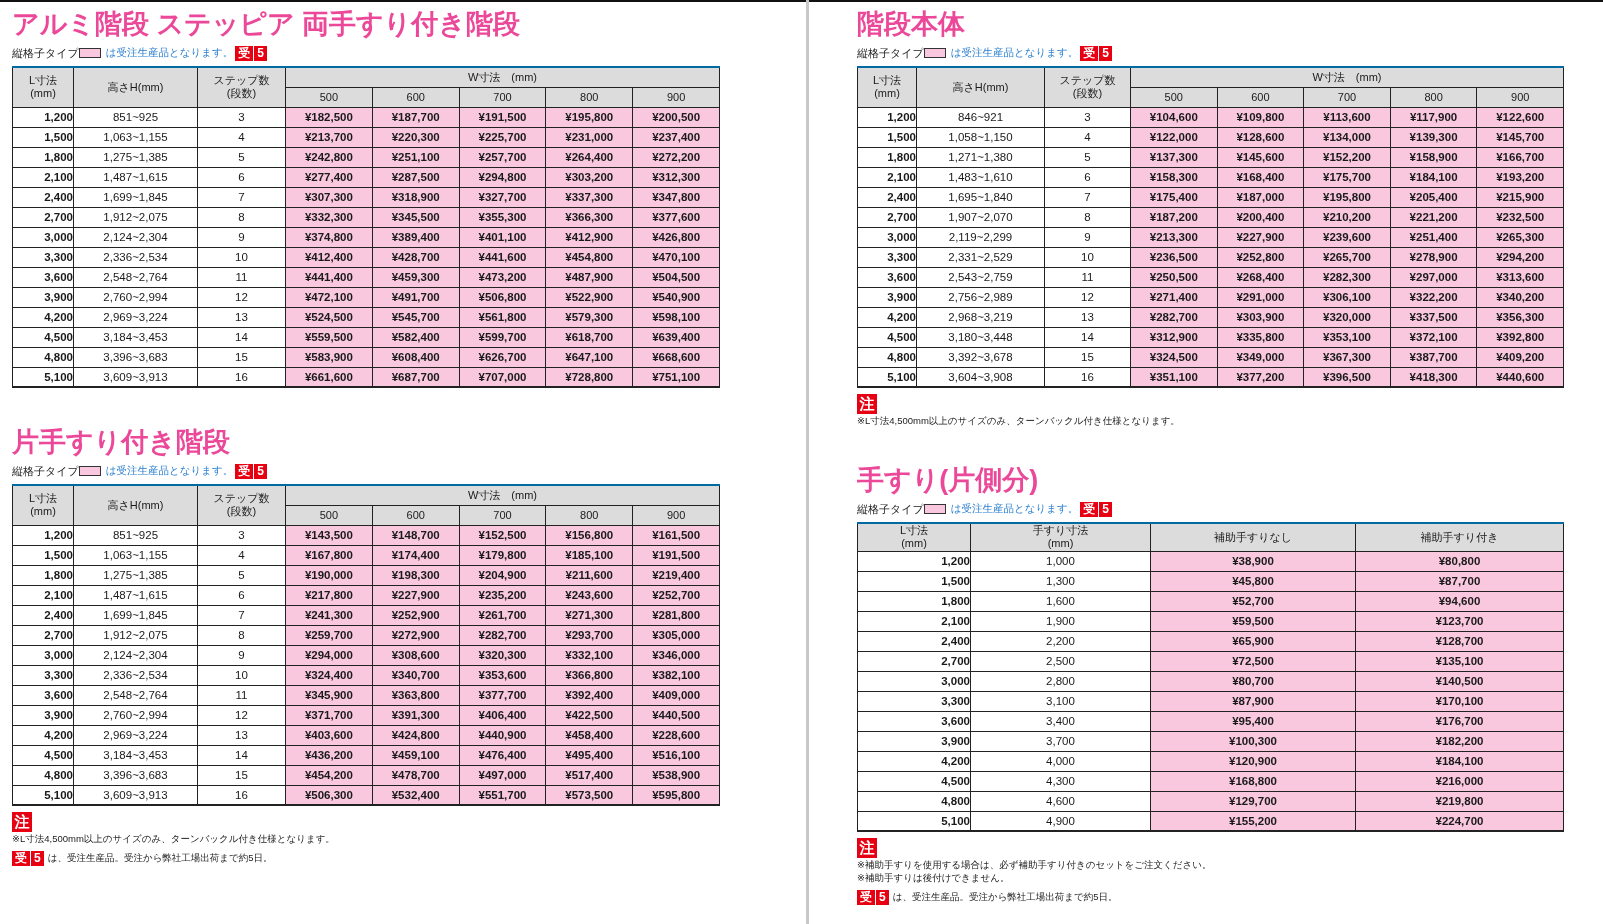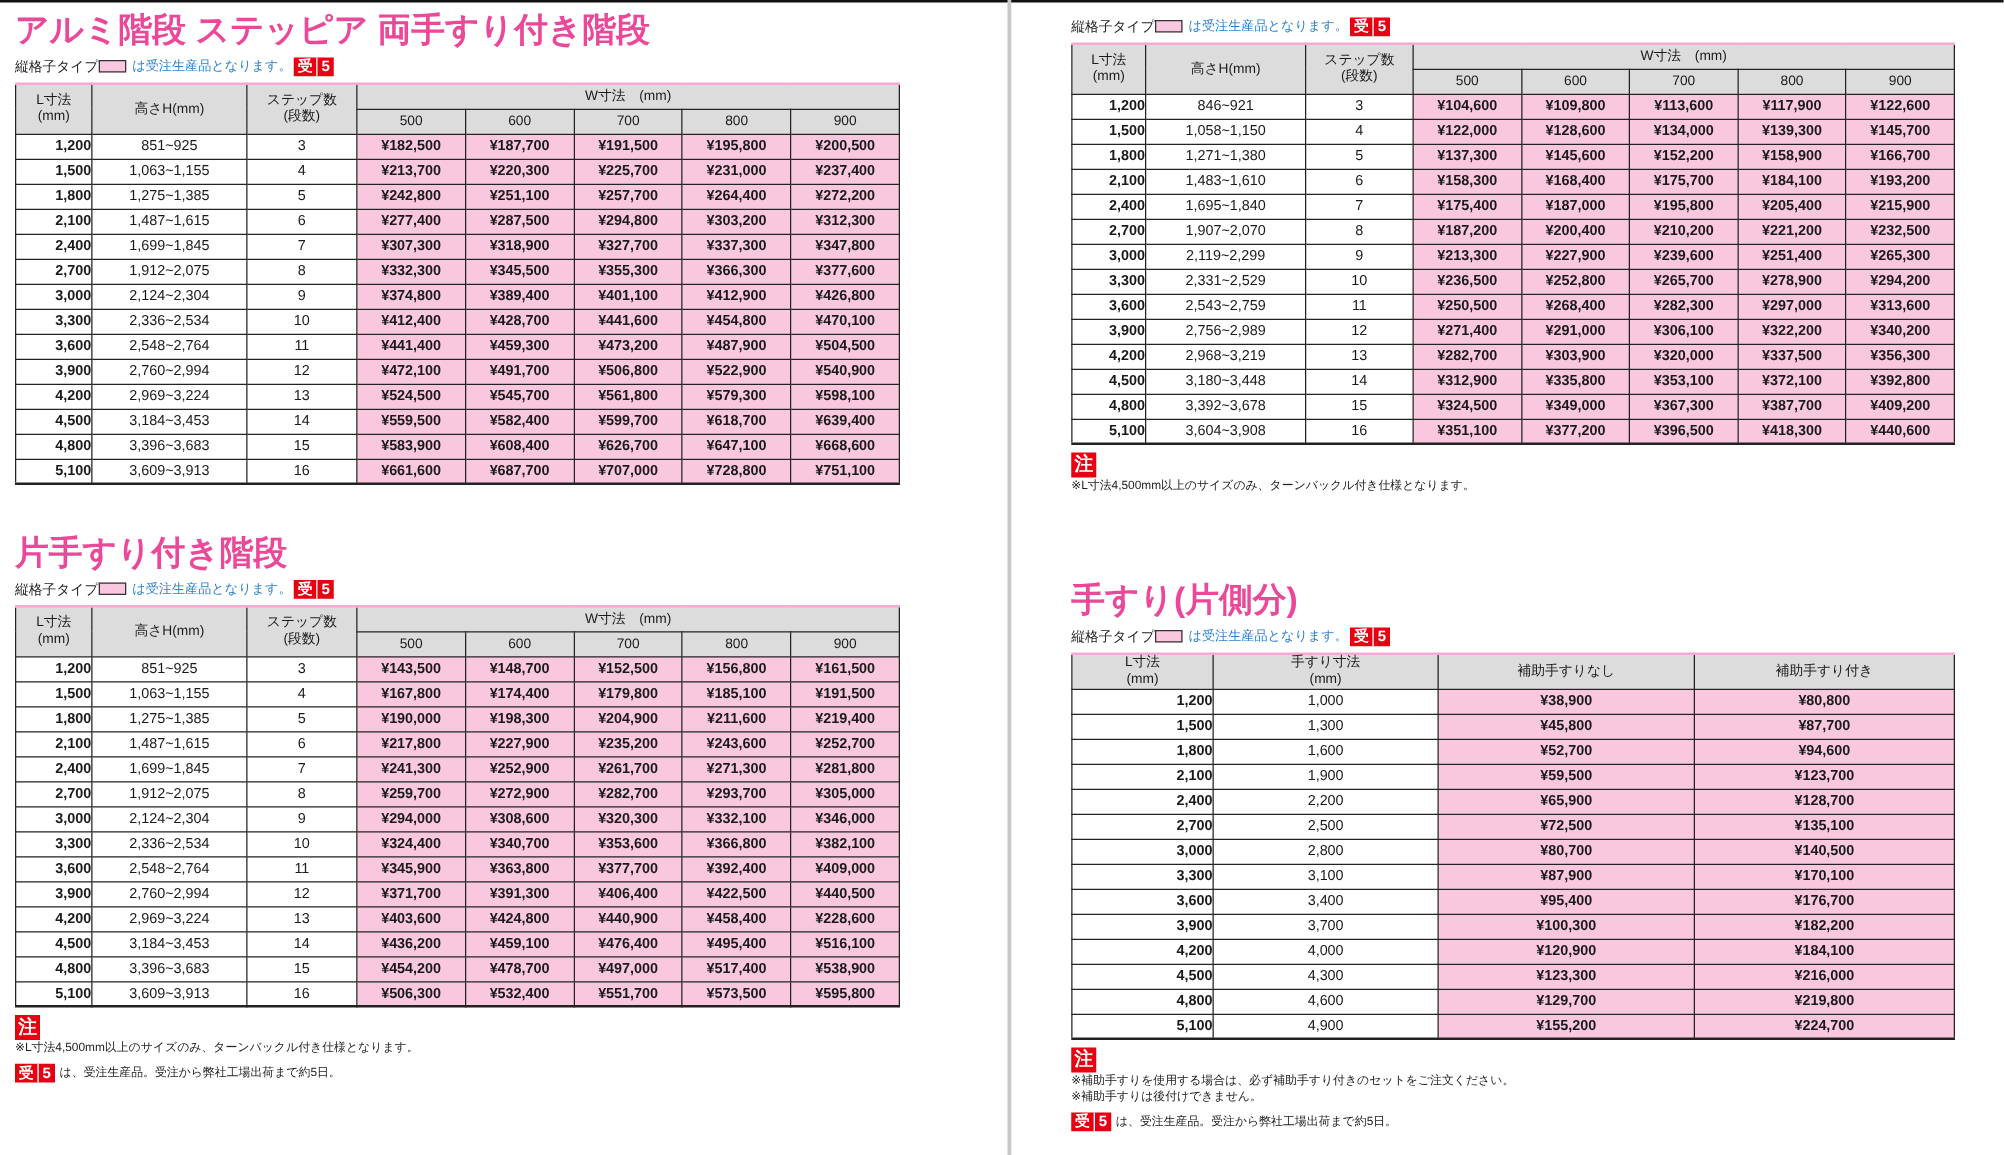--- a/index.html
+++ b/index.html
@@ -14,21 +14,21 @@
   .legend { display: flex; align-items: center; font-size: 10.5px; color: #2a7fd0; }
   .legend .swatch { width: 22px; height: 10px; background: #f9c8df; border: 1px solid #333; margin-right: 5px; }
   .badge { display: inline-flex; height: 15px; margin-left: 2px; }
   .badge span { background: #e60012; color: #fff; font-weight: bold; font-size: 12px; line-height: 15px; padding: 0 3px; }
   .badge span + span { border-left: 1px solid #fff; }
   table { border-collapse: collapse; margin-top: 4px; table-layout: fixed; }
   th, td { border: 1px solid #222; text-align: center; font-size: 11.5px; height: 20px; padding: 0; }
   th { background: #dcdcdc; font-weight: normal; font-size: 11px; line-height: 13px; }
   td.price { background: #f9c8df; font-weight: bold; }
   td.lsize { font-weight: bold; text-align: right; }
-  table { border-top: 2px solid #f9a8d4; border-bottom: 2px solid #222; }
+  table { border-top: 2px solid #0369a1; border-bottom: 2px solid #222; }
   .note-mark { display: inline-block; background: #e60012; color: #fff; font-weight: bold; font-size: 15px; width: 20px; height: 20px; line-height: 20px; text-align: center; margin-top: 6px; }
   .note-text { font-size: 9.5px; color: #222; line-height: 13px; }
   .badge-line { display: flex; align-items: center; font-size: 9.5px; color: #222; margin-top: 6px; }
   .badge-line .badge { margin-left: 0; margin-right: 4px; }
 </style>
 </head>
 <body>
 
 <div class="topline"></div>
 <div class="divider"></div>
@@ -396,20 +396,21 @@
   <div class="badge-line">
     <span class="badge">
         <span>受</span>
         <span>5</span>
       </span>
     <span>は、受注生産品。受注から弊社工場出荷まで約5日。</span>
   </div>
 </div>
 
 <div class="panel" style="left:857px; top:8px; width:706px;">
+  <div class="sec-title">階段本体</div>
   <div class="sub-row">
     <span class="subtype">縦格子タイプ</span>
     <span class="legend">
       <span class="swatch"></span>
       <span>は受注生産品となります。</span>
       <span class="badge">
           <span>受</span>
           <span>5</span>
         </span>
     </span>
@@ -674,21 +675,21 @@
         </tr>
         <tr>
           <td class="lsize">4,200</td>
           <td>4,000</td>
           <td class="price">¥120,900</td>
           <td class="price">¥184,100</td>
         </tr>
         <tr>
           <td class="lsize">4,500</td>
           <td>4,300</td>
-          <td class="price">¥123,300</td>
+          <td class="price">¥168,800</td>
           <td class="price">¥216,000</td>
         </tr>
         <tr>
           <td class="lsize">4,800</td>
           <td>4,600</td>
           <td class="price">¥129,700</td>
           <td class="price">¥219,800</td>
         </tr>
         <tr>
           <td class="lsize">5,100</td>

